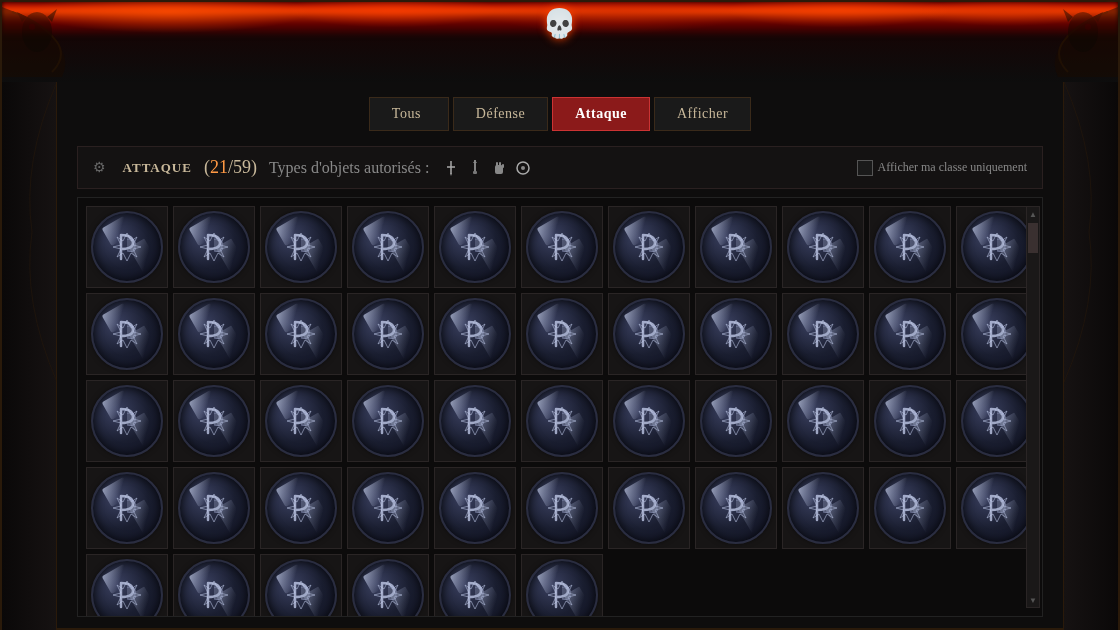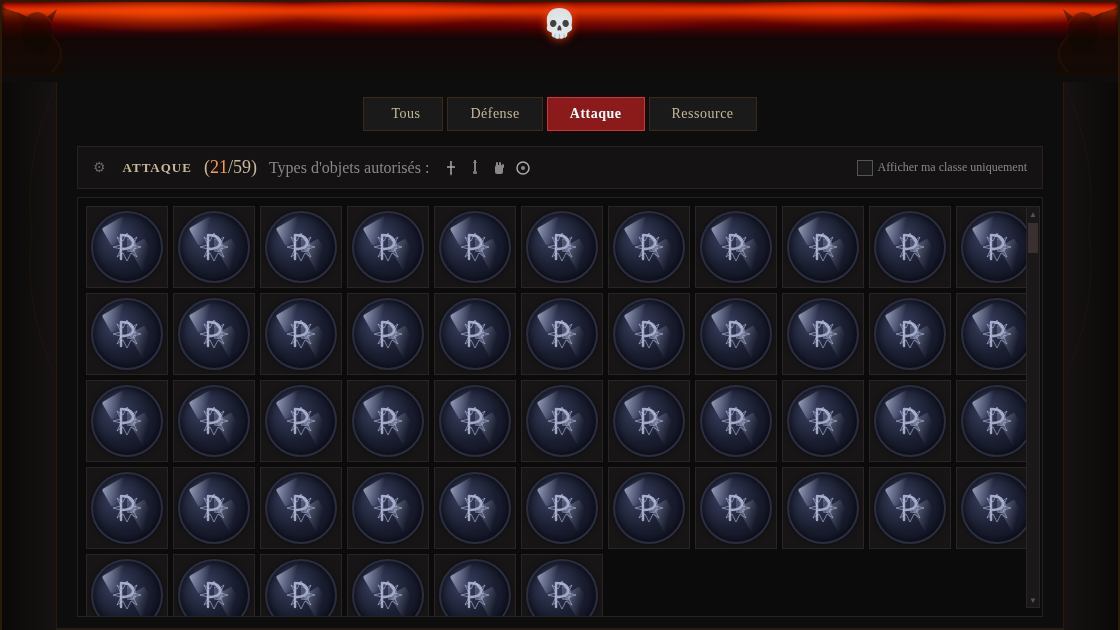--- a/index.html
+++ b/index.html
@@ -131,21 +131,21 @@
       padding: 8px 22px;
       background: #1a1a1a;
       border: 1px solid #3a2a1a;
       color: #c8b89a;
       font-size: 14px;
       cursor: pointer;
       font-family: 'Georgia', serif;
       letter-spacing: 0.5px;
       transition: background 0.2s;
       min-width: 80px;
-      text-align: right;
+      text-align: left;
     }
 
     .tab-btn.active {
       background: #8b1a1a;
       border-color: #cc3333;
       color: #ffffff;
       font-weight: bold;
     }
 
     
@@ -380,21 +380,21 @@
       <path d="M0,0 Q35,80 25,150 Q35,220 0,300" fill="none" stroke="#2a1a0a" stroke-width="1" opacity="0.5"></path>
     </svg>
   </div>
 
   <div class="content-area">
 
     <div class="tab-nav">
       <button class="tab-btn">Tous</button>
       <button class="tab-btn">Défense</button>
       <button class="tab-btn active">Attaque</button>
-      <button class="tab-btn">Ressource</button>
+      <button class="tab-btn">Afficher</button>
     </div>
 
     <div class="skills-header">
       <span class="settings-icon">⚙</span>
       <span class="skills-title">ATTAQUE</span>
       <span class="skills-count">
         (<span class="current">21</span><span>/</span><span>59</span>)
       </span>
       <span class="item-types-label">Types d'objets autorisés :</span>
       <div class="item-type-icons">

